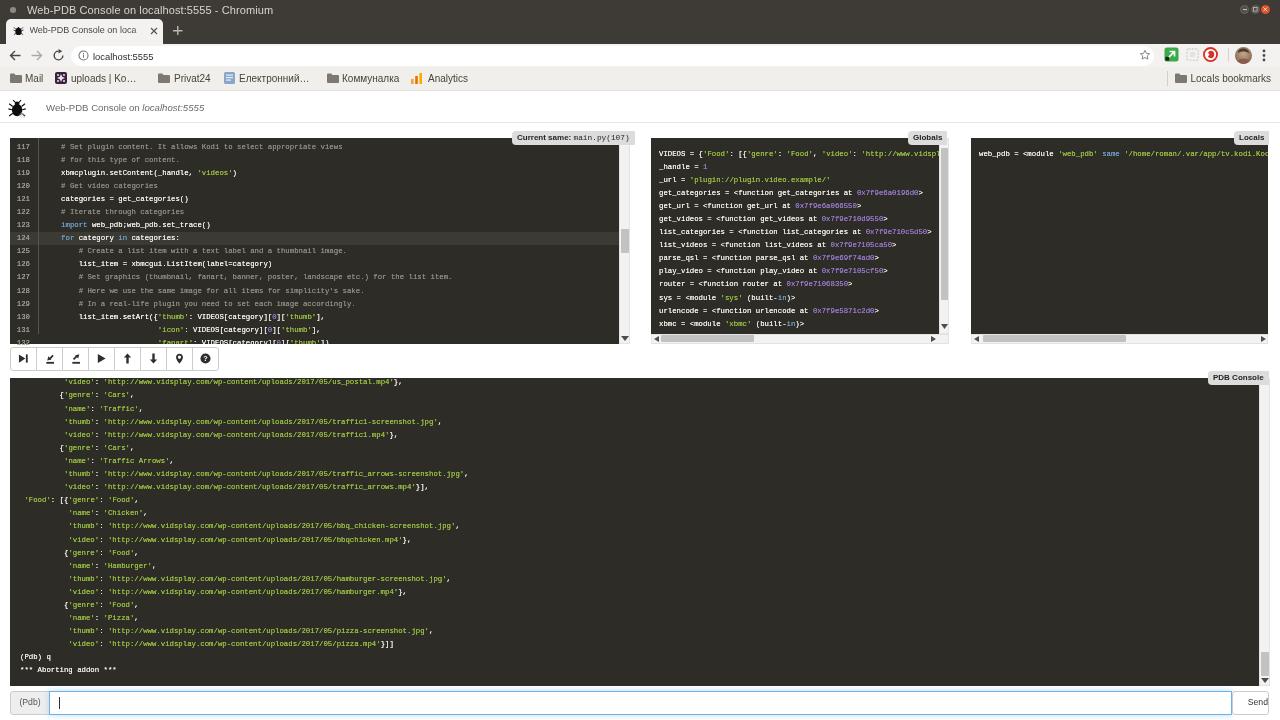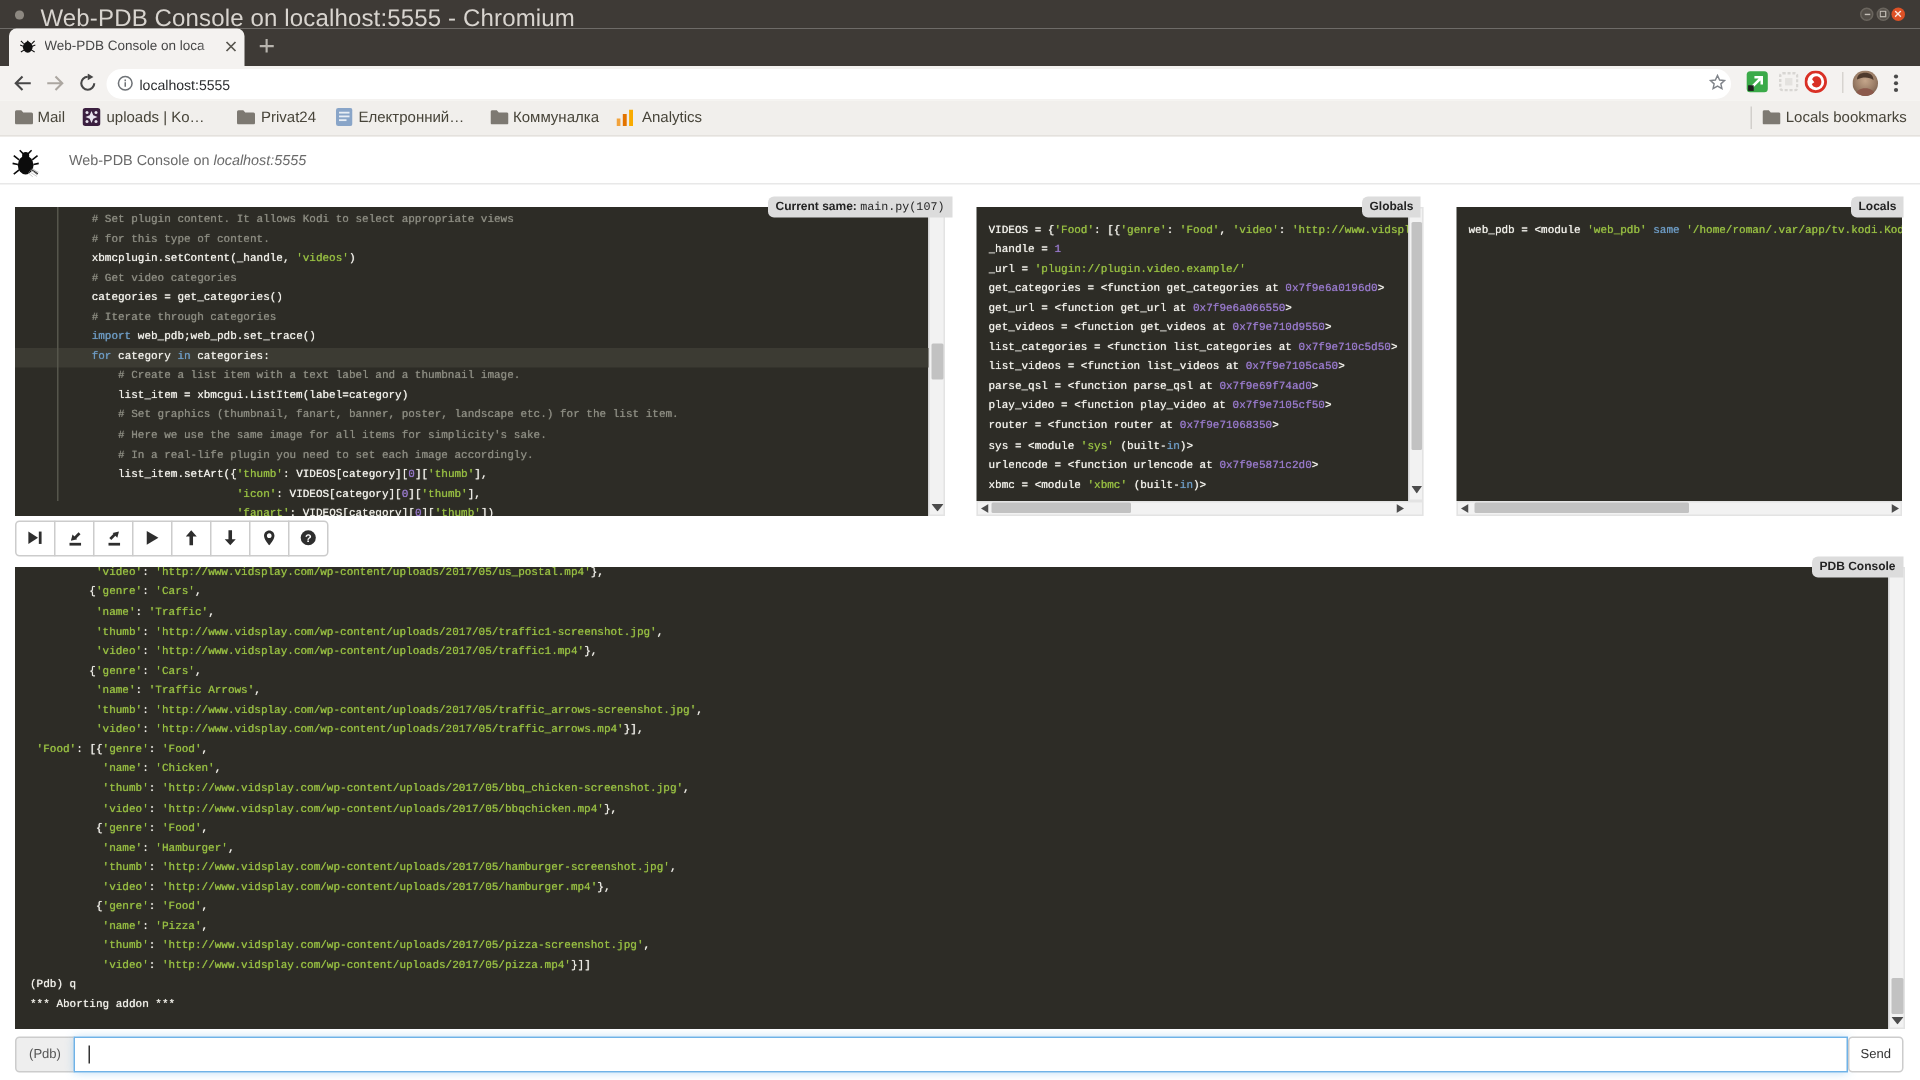--- a/index.html
+++ b/index.html
@@ -1,20 +1,20 @@
 <!DOCTYPE html>
 <html><head><meta charset="utf-8">
 <style>
 *{margin:0;padding:0;box-sizing:border-box}
 html,body{width:1280px;height:720px;overflow:hidden;background:#fff;font-family:"Liberation Sans",sans-serif}
 #stage{position:relative;width:1280px;height:720px}
 .abs{position:absolute}
 
 #titlebar{left:0;top:0;width:1280px;height:19px;background:#3e3a36}
-#titletxt{left:27px;top:4px;font-size:16px;color:#d8d4cf;letter-spacing:.1px}
+#titletxt{left:27px;top:4px;font-size:11px;color:#d8d4cf;letter-spacing:.1px}
 #titledot{left:10px;top:7px;width:5.5px;height:5.5px;border-radius:50%;background:#8d8881}
 .winbtn{top:5px;width:9px;height:9px;border-radius:50%}
 #tabbar{left:0;top:19px;width:1280px;height:24.5px;background:#3e3a36}
 #tab{left:5.5px;top:19px;width:157px;height:24.5px;background:#f4f2f0;border-radius:5px 5px 0 0}
 #tabtxt{left:29.5px;top:25px;font-size:9px;color:#464646;width:119px;height:12px;overflow:hidden;white-space:nowrap}
 #tabfade{left:133px;top:23px;width:16px;height:14px;background:linear-gradient(90deg,rgba(244,242,240,0),#f4f2f0 80%)}
 #newtab{left:173px;top:25.5px;width:9.5px;height:9.5px}
 #toolbar{left:0;top:43.5px;width:1280px;height:23.5px;background:#f4f2f0}
 #pill{left:71px;top:46px;width:1083px;height:19.5px;background:#fff;border-radius:10px}
 #urltxt{left:93px;top:51px;font-size:9.4px;color:#2a2c2e}
@@ -36,21 +36,21 @@
 .sbthumb{background:#c2c2c2;border-radius:1px}
 
 #btngroup{left:10px;top:346.5px;height:24px;display:flex}
 .tbtn{width:27px;height:24px;background:#fff;border:1px solid #ccc;margin-left:-1px;display:flex;align-items:center;justify-content:center}
 .tbtn:first-child{margin-left:0;border-radius:3px 0 0 3px}
 .tbtn:last-child{border-radius:0 3px 3px 0}
 
 #inlabel{left:10px;top:691px;width:40px;height:23.5px;background:#eee;border:1px solid #ccc;border-radius:3px 0 0 3px;color:#555;font-size:8.7px;text-align:center;line-height:21.5px}
 #cmdinput{left:49px;top:691px;width:1183px;height:23.5px;background:#fff;border:1px solid #6fb2e7;box-shadow:0 0 6px rgba(102,175,233,.45)}
 #caret{left:58.5px;top:696.5px;width:1px;height:12px;background:#333}
-#sendbtn{left:1232px;top:691px;width:37px;height:23.5px;background:#fff;border:1px solid #ccc;border-radius:3px;color:#333;font-size:8.7px;text-align:center;line-height:21.5px}
+#sendbtn{left:1232px;top:691px;width:37px;height:23.5px;background:#fff;border:1px solid #ccc;border-radius:3px;color:#333;font-size:8.7px;text-align:right;line-height:21.5px}
 svg{display:block}
 </style></head>
 <body>
 <div id="stage">
 
 <div class="abs" id="titlebar"></div>
 <div class="abs" id="titledot"></div>
 <div class="abs" id="titletxt">Web-PDB Console on localhost:5555 - Chromium</div>
 <div class="abs winbtn" style="left:1240px;background:#534e48;border:0.5px solid #6a655e"></div>
 <div class="abs winbtn" style="left:1250.5px;background:#534e48;border:0.5px solid #6a655e"></div>
@@ -195,20 +195,36 @@
 <div class="abs" id="phead">Web-PDB Console on <i>localhost:5555</i></div>
 <div class="abs" id="pheadline"></div>
 
 <div class="abs dark" style="left:10px;top:137.5px;width:609px;height:206px"></div>
 <div class="abs sbv" style="left:619px;top:137.5px;width:11px;height:206px"></div>
 <div class="abs sbthumb" style="left:620.5px;top:229px;width:8px;height:24px"></div>
 <svg class="abs" style="left:620.5px;top:336px" width="8" height="5">
       <path d="M0 0 H8 L4 5 Z" fill="#4c4c4c"></path>
     </svg>
 <div class="abs" style="left:10px;top:232.2px;width:609px;height:13.1px;background:#3c3b33"></div>
+    <pre class="abs" id="gutter" style="height:204px;overflow:hidden">117
+118
+119
+120
+121
+122
+123
+124
+125
+126
+127
+128
+129
+130
+131
+132</pre>
 <div class="abs" id="gutline"></div>
 <pre class="abs" id="codepre" style="top:140.5px;height:203px;width:575px;overflow:hidden"><div><span class="c">    # Set plugin content. It allows Kodi to select appropriate views</span></div><div><span class="c">    # for this type of content.</span></div><div>    xbmcplugin.setContent(_handle, <span class="g">'videos'</span>)</div><div><span class="c">    # Get video categories</span></div><div>    categories = get_categories()</div><div><span class="c">    # Iterate through categories</span></div><div><span class="b">    import</span> web_pdb;web_pdb.set_trace()</div><div class="cur"><span class="b">    for</span> category <span class="b">in</span> categories:</div><div><span class="c">        # Create a list item with a text label and a thumbnail image.</span></div><div>        list_item = xbmcgui.ListItem(label=category)</div><div><span class="c">        # Set graphics (thumbnail, fanart, banner, poster, landscape etc.) for the list item.</span></div><div><span class="c">        # Here we use the same image for all items for simplicity's sake.</span></div><div><span class="c">        # In a real-life plugin you need to set each image accordingly.</span></div><div>        list_item.setArt({<span class="g">'thumb'</span>: VIDEOS[category][<span class="p">0</span>][<span class="g">'thumb'</span>],</div><div>                          <span class="g">'icon'</span>: VIDEOS[category][<span class="p">0</span>][<span class="g">'thumb'</span>],</div><div>                          <span class="g">'fanart'</span>: VIDEOS[category][<span class="p">0</span>][<span class="g">'thumb'</span>])</div></pre>
 <div class="abs label" style="left:512px;top:131px"><b>Current same:</b> <span class="mono">main.py(107)</span></div>
 
 <div class="abs dark" style="left:651px;top:137.5px;width:288px;height:196px"></div>
 <pre class="abs" style="left:659px;top:147.5px;width:280px;height:185px;overflow:hidden"><div>VIDEOS = {<span class="g">'Food'</span>: [{<span class="g">'genre'</span>: <span class="g">'Food'</span>, <span class="g">'video'</span>: <span class="g">'http://www.vidspla</span></div><div>_handle = <span class="p">1</span></div><div>_url = <span class="g">'plugin://plugin.video.example/'</span></div><div>get_categories = &lt;function get_categories at <span class="p">0x7f9e6a0196d0</span>&gt;</div><div>get_url = &lt;function get_url at <span class="p">0x7f9e6a066550</span>&gt;</div><div>get_videos = &lt;function get_videos at <span class="p">0x7f9e710d9550</span>&gt;</div><div>list_categories = &lt;function list_categories at <span class="p">0x7f9e710c5d50</span>&gt;</div><div>list_videos = &lt;function list_videos at <span class="p">0x7f9e7105ca50</span>&gt;</div><div>parse_qsl = &lt;function parse_qsl at <span class="p">0x7f9e69f74ad0</span>&gt;</div><div>play_video = &lt;function play_video at <span class="p">0x7f9e7105cf50</span>&gt;</div><div>router = &lt;function router at <span class="p">0x7f9e71068350</span>&gt;</div><div>sys = &lt;module <span class="g">'sys'</span> (built-<span class="b">in</span>)&gt;</div><div>urlencode = &lt;function urlencode at <span class="p">0x7f9e5871c2d0</span>&gt;</div><div>xbmc = &lt;module <span class="g">'xbmc'</span> (built-<span class="b">in</span>)&gt;</div></pre>
 <div class="abs sbv" style="left:939px;top:137.5px;width:10px;height:196px"></div>
 <div class="abs sbthumb" style="left:940.5px;top:148px;width:7px;height:152px"></div>
 <svg class="abs" style="left:940.5px;top:324px" width="7" height="5">
       <path d="M0 0 H7 L3.5 5 Z" fill="#4c4c4c"></path>

